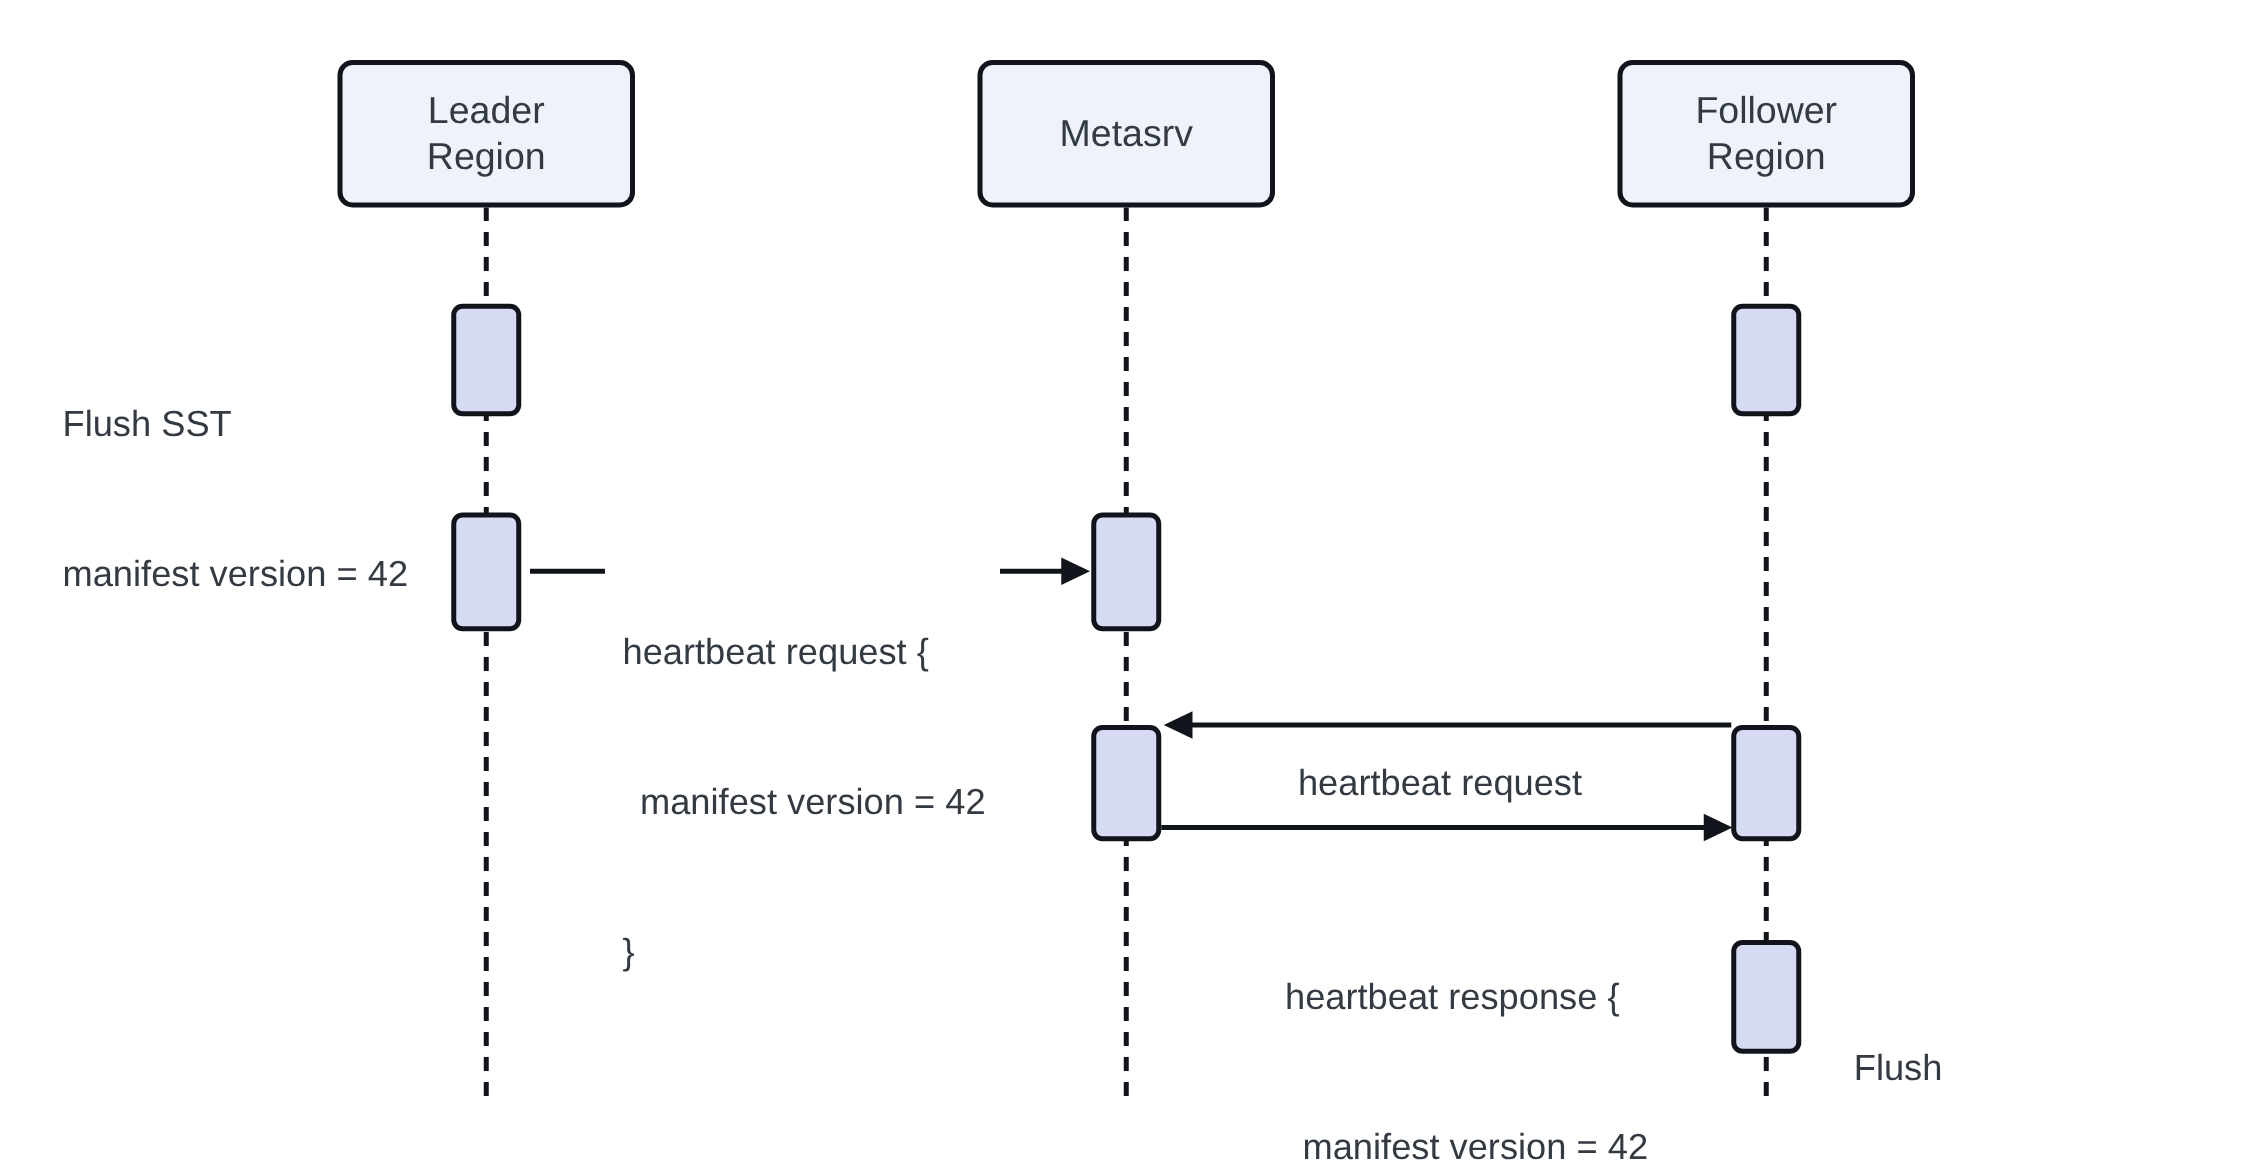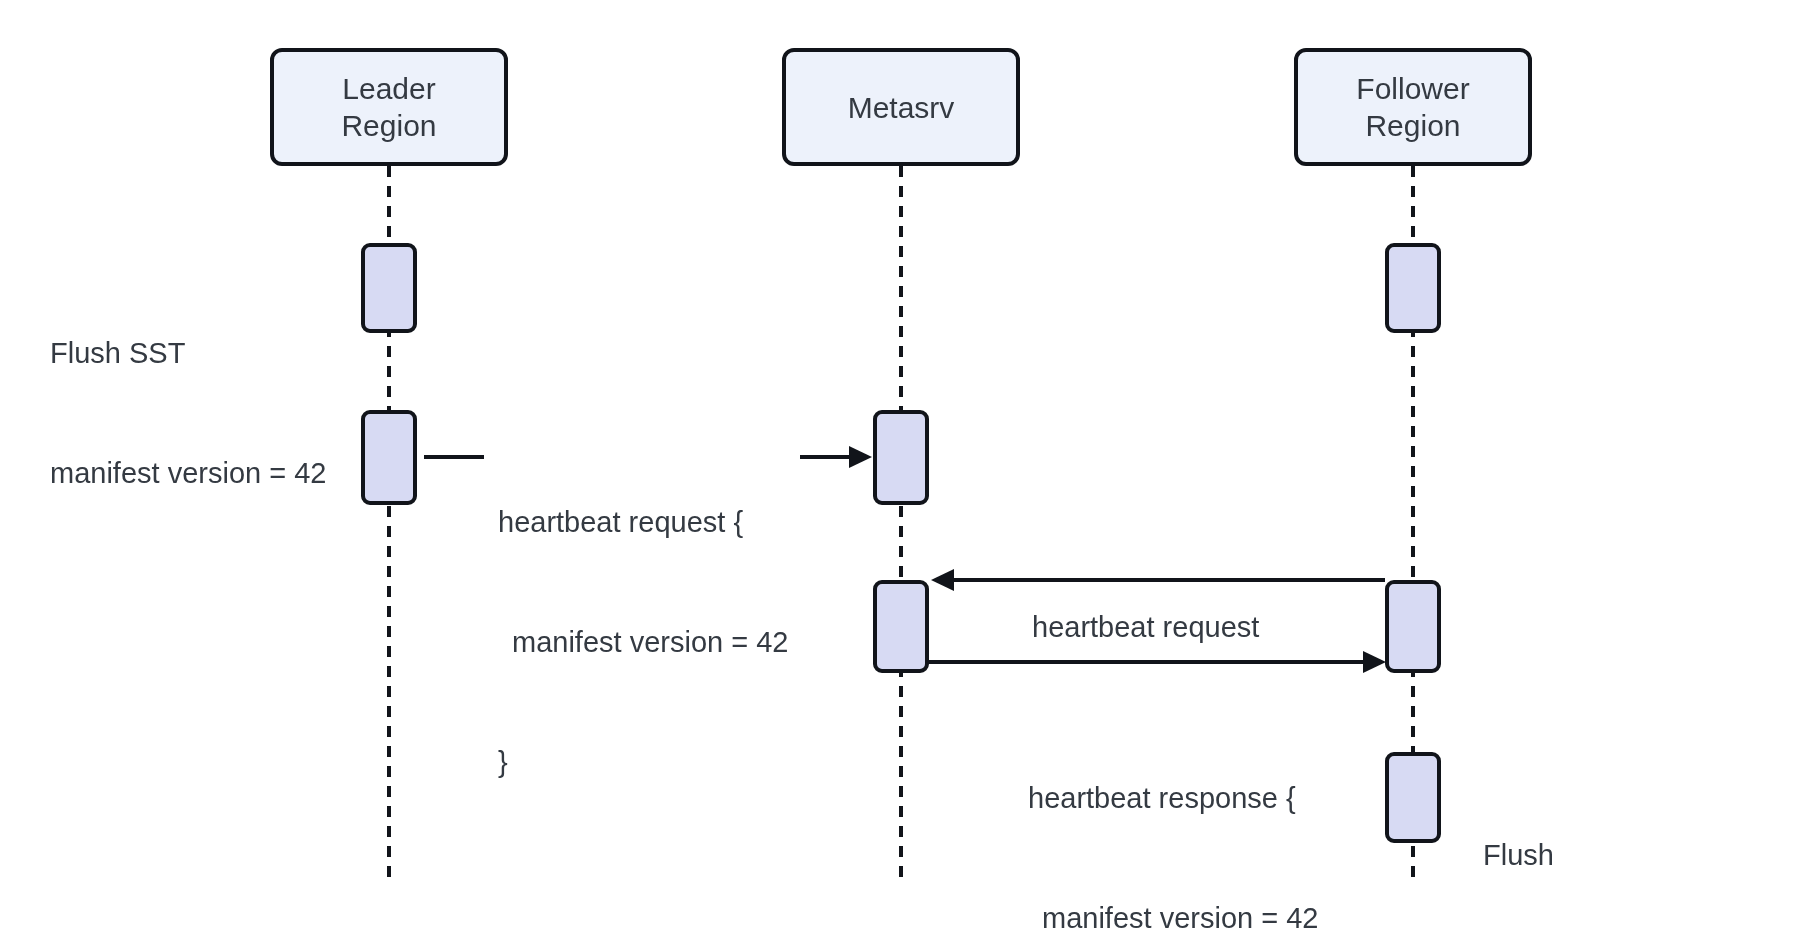--- a/index.html
+++ b/index.html
@@ -79,21 +79,21 @@
 
   
   .label {
     position: absolute;
     font-size: 29px;
     line-height: 40px;
     white-space: pre;
   }
   .label span { display: block; }
   .label .indent { padding-left: 14px; }
-  .center { text-align: left; }
+  .center { text-align: center; }
 </style>
 </head>
 <body>
 
 <div class="stage">
 
   <div class="lifeline" style="left:387px"></div>
   <div class="lifeline" style="left:899px"></div>
   <div class="lifeline" style="left:1411px"></div>
 
@@ -133,21 +133,21 @@
   <div class="hline" style="left:953px; top:578px; width:432px"></div>
 
   <div class="hline" style="left:929px; top:660px; width:435px"></div>
   <div class="tri tri-right" style="left:1363px; top:651px"></div>
   <div class="label" style="left:1028px; top:698px">
     <span>heartbeat response {</span>
     <span class="indent">manifest version = 42</span>
     
   </div>
 
-  <div class="label" style="left:50px; top:253px">
+  <div class="label" style="left:50px; top:240px">
     <span>Flush SST</span>
     <span>manifest version = 42</span>
   </div>
 
 
   <div class="label" style="left:1483px; top:755px">
     <span>Flush</span>
     
   </div>
 

